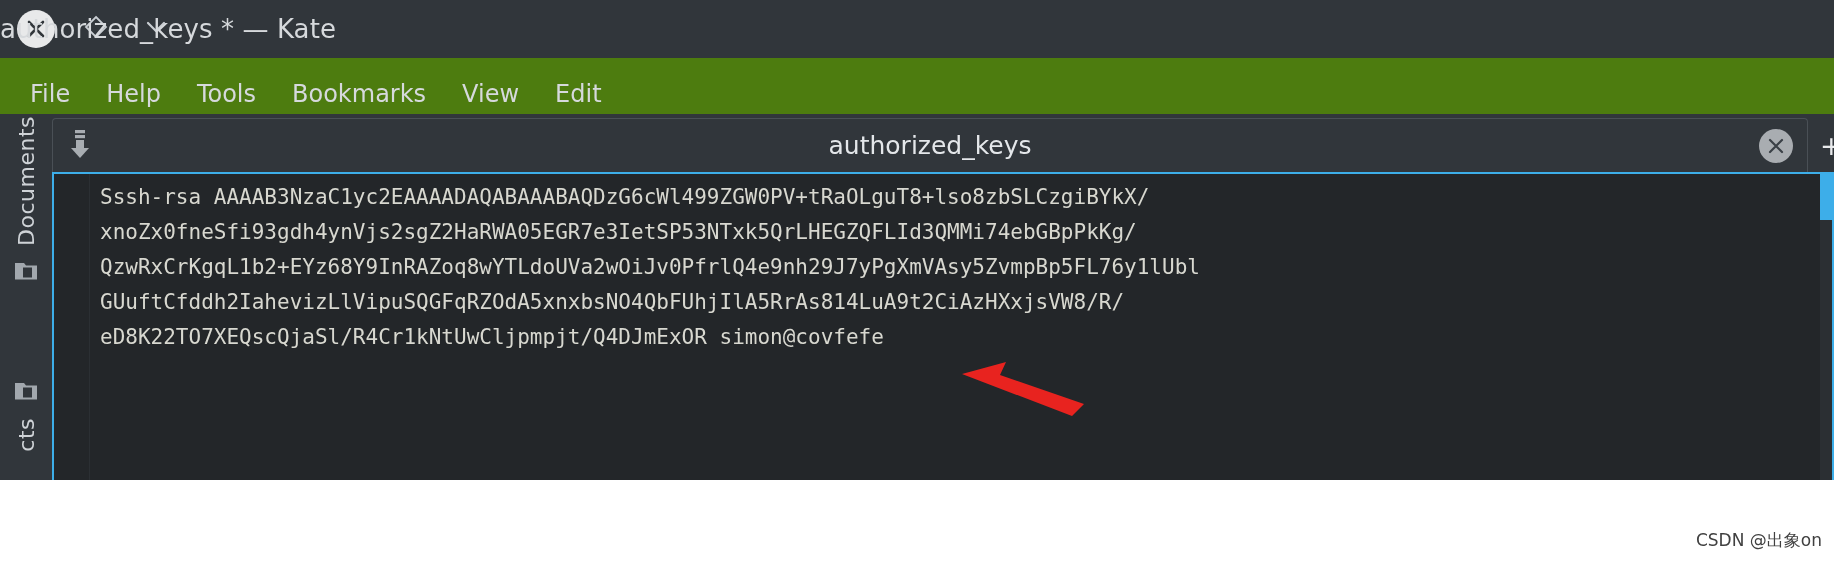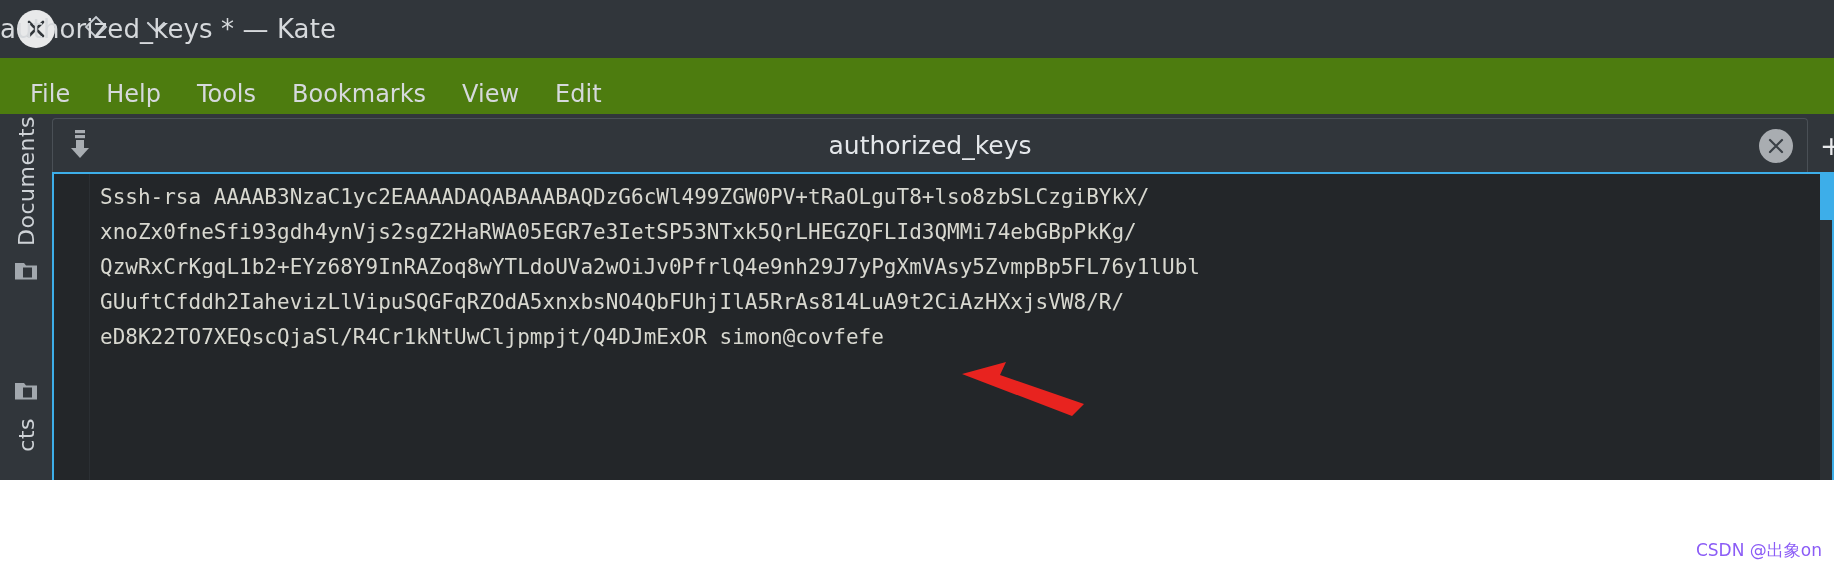--- a/index.html
+++ b/index.html
@@ -263,22 +263,22 @@
     width: 130px;
     height: 60px;
     pointer-events: none;
     z-index: 50;
   }
 
   
   .watermark {
     position: absolute;
     right: 12px;
-    bottom: 14px;
-    color: #8b5cf6;
+    bottom: 24px;
+    color: #404040;
     font-size: 17px;
     font-family: "DejaVu Sans", sans-serif;
     white-space: nowrap;
   }
 </style>
 </head>
 <body>
 
 <div id="app">
 

